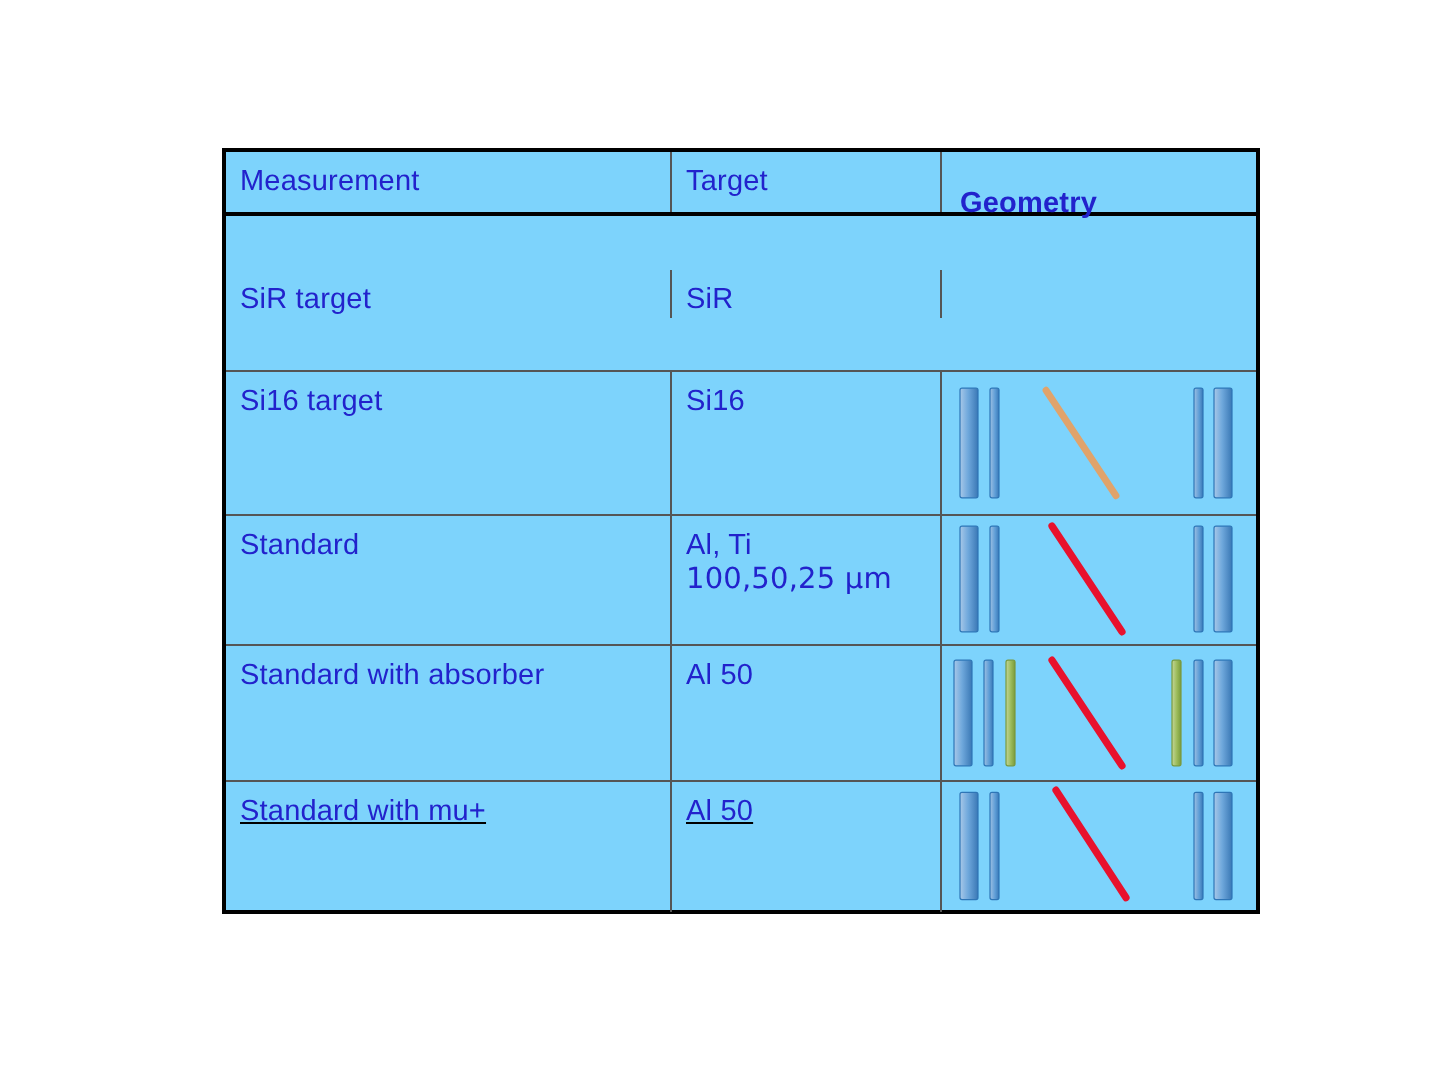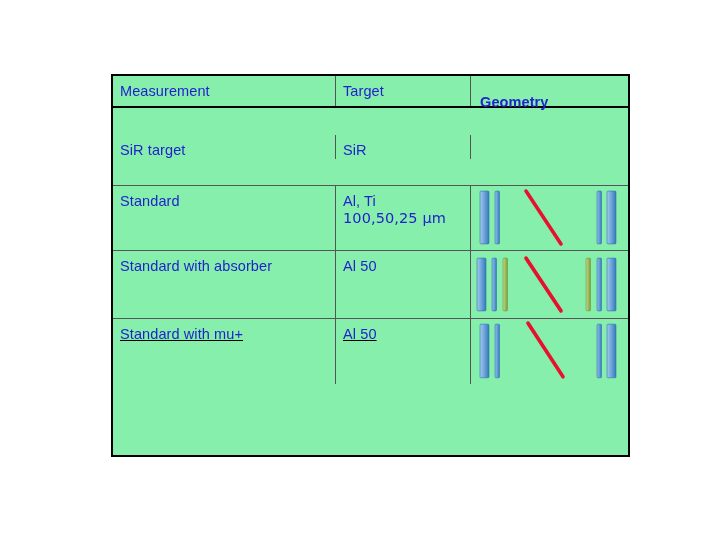--- a/index.html
+++ b/index.html
@@ -17,21 +17,21 @@
 
   
   #slide-table {
     position: absolute;
     left: 111px;
     top: 74px;
     width: 519px;
     height: 383px;
     border: 2px solid #000000;
     box-sizing: border-box;
-    background: #86efac;
+    background: #7dd3fc;
   }
   .trow {
     display: flex;
     box-sizing: border-box;
     width: 100%;
     border-bottom: 1.5px solid #555555;
   }
   .trow.last { border-bottom: none; text-decoration: underline; }
   .trow.header { border-bottom: 2px solid #000000; }
 
@@ -115,20 +115,33 @@
           <rect x="69" y="4" width="6.5" height="16" fill="#E8112D"></rect>
           <polygon points="65,19 79.5,19 72.2,31.5" fill="#E8112D"></polygon>
         </g>
 
         <rect x="107" y="9" width="4.5" height="58" rx="1" fill="url(#gBarT)" stroke="#2E75B6" stroke-width="0.6"></rect>
         <rect x="117" y="9" width="9" height="58" rx="1" fill="url(#gBarW)" stroke="#2E75B6" stroke-width="0.6"></rect>
       </svg>
     </div>
   </div>
 
+  <div class="trow row-2">
+    <div class="cell c-measure">Si16 target</div>
+    <div class="cell c-target">Si16</div>
+    <div class="cell c-geom">
+      <svg class="geom-svg" viewBox="0 0 157 70" preserveAspectRatio="none">
+        <rect x="9" y="8" width="9" height="54" rx="1" fill="url(#gBarW)" stroke="#2E75B6" stroke-width="0.6"></rect>
+        <rect x="24" y="8" width="4.5" height="54" rx="1" fill="url(#gBarT)" stroke="#2E75B6" stroke-width="0.6"></rect>
+        <line x1="52" y1="9" x2="87" y2="61" stroke="#E0A36B" stroke-width="3.4" stroke-linecap="round"></line>
+        <rect x="126" y="8" width="4.5" height="54" rx="1" fill="url(#gBarT)" stroke="#2E75B6" stroke-width="0.6"></rect>
+        <rect x="136" y="8" width="9" height="54" rx="1" fill="url(#gBarW)" stroke="#2E75B6" stroke-width="0.6"></rect>
+      </svg>
+    </div>
+  </div>
 
   <div class="trow row-3">
     <div class="cell c-measure">Standard</div>
     <div class="cell c-target">
       <span class="sub">Al, Ti</span>
       <span class="sub mu">100,50,25 μm</span>
     </div>
     <div class="cell c-geom">
       <svg class="geom-svg" viewBox="0 0 157 63" preserveAspectRatio="none">
         <rect x="9" y="5" width="9" height="52" rx="1" fill="url(#gBarW)" stroke="#2E75B6" stroke-width="0.6"></rect>

